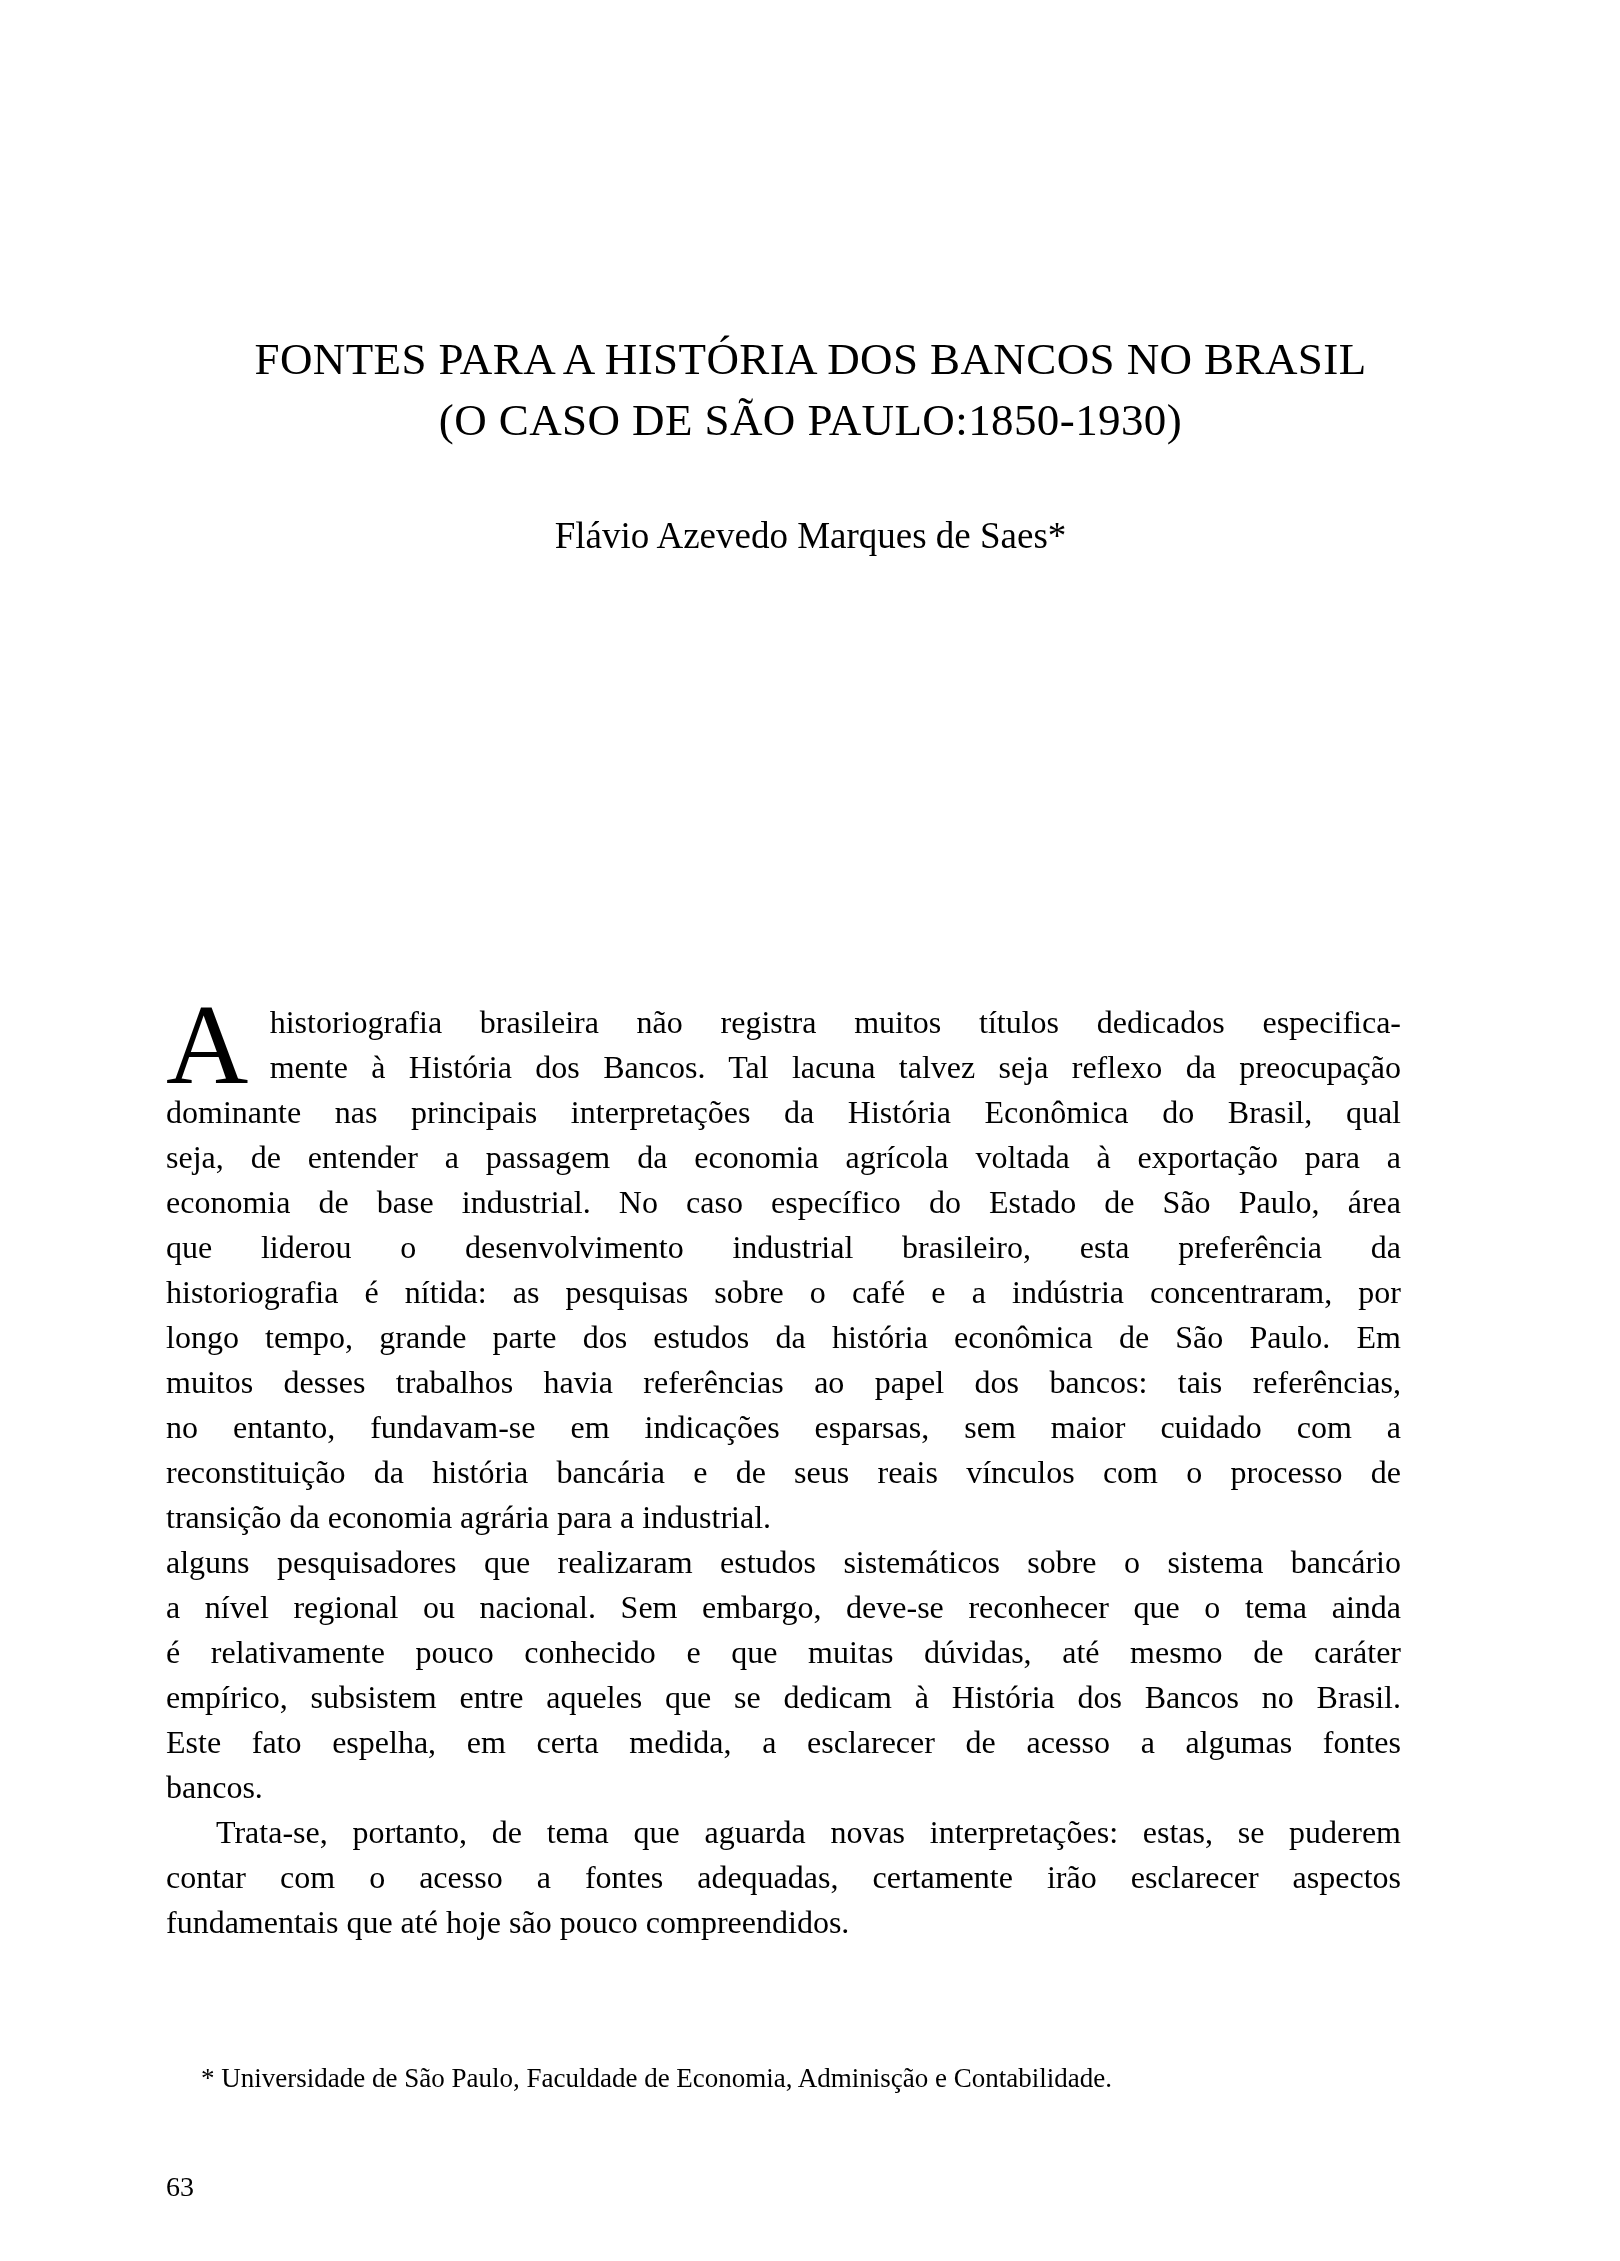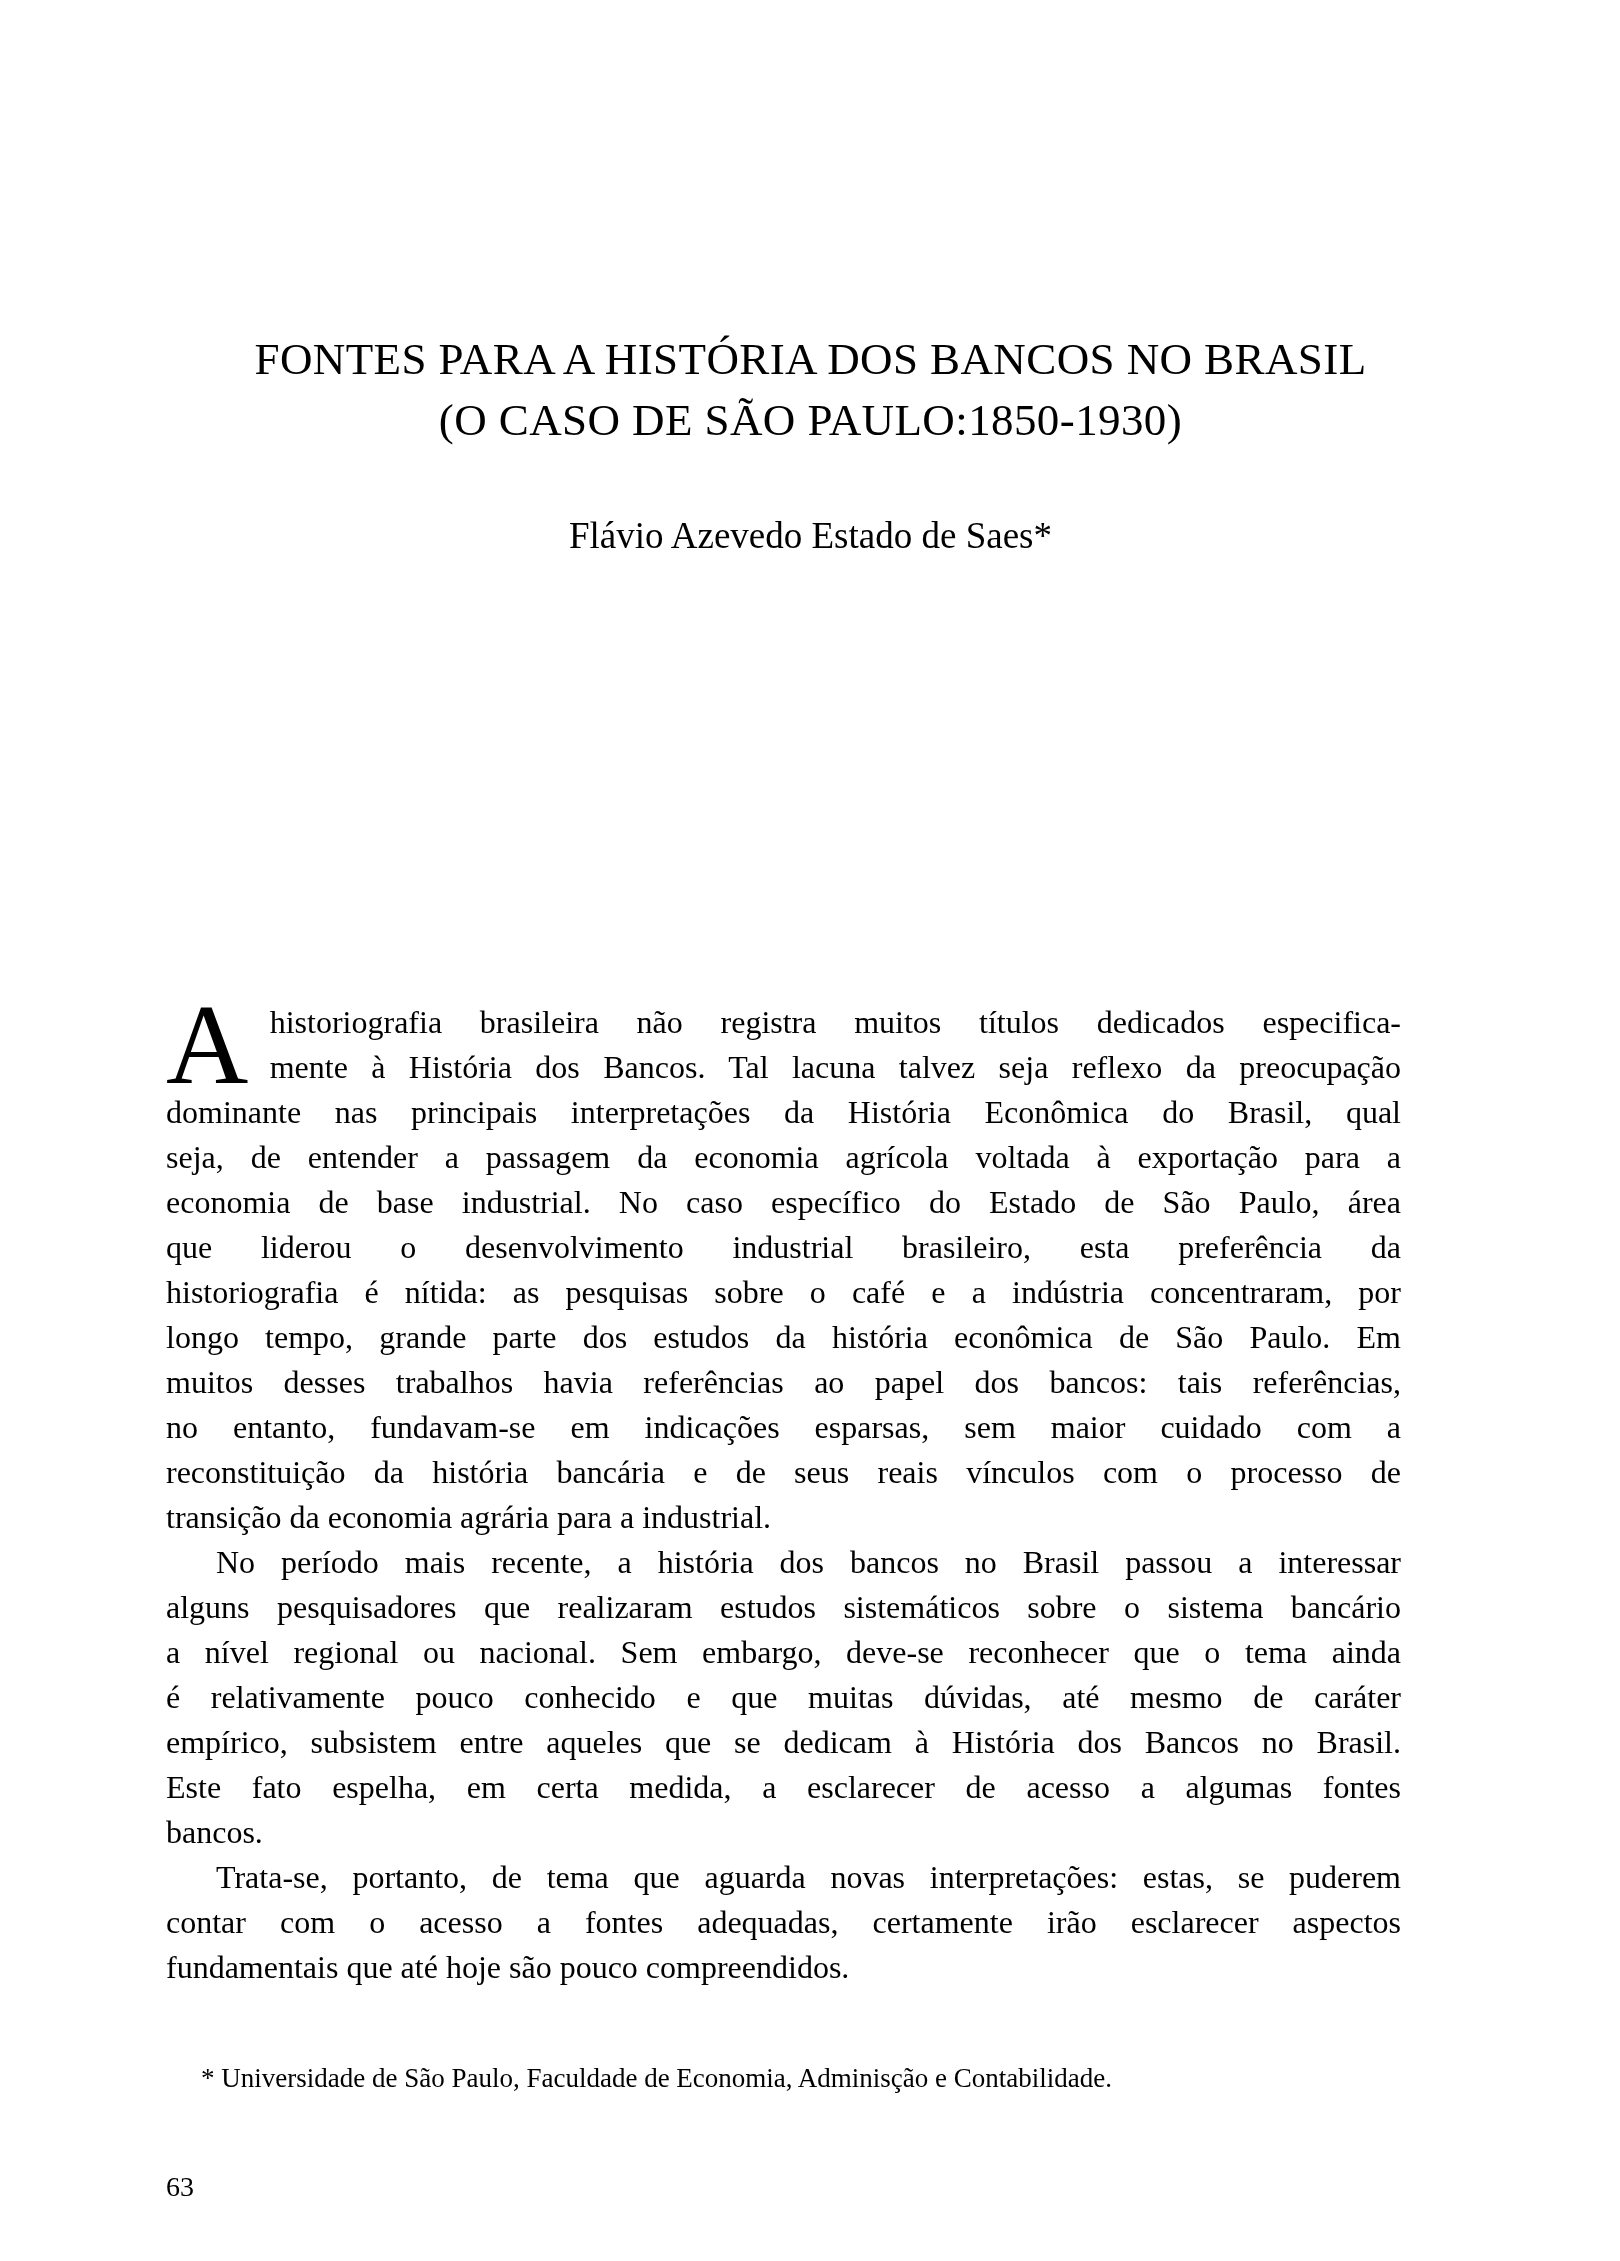--- a/index.html
+++ b/index.html
@@ -77,29 +77,28 @@
 </head>
 <body>
 
 <div class="page">
 
   <div class="title-block">
     <div class="title-line">FONTES PARA A HISTÓRIA DOS BANCOS NO BRASIL</div>
     <div class="title-line">(O CASO DE SÃO PAULO:1850-1930)</div>
   </div>
 
-  <div class="author">Flávio Azevedo Estado de Saes*</div>
+  <div class="author">Flávio Azevedo Marques de Saes*</div>
 
   <div class="body-block">
     <div class="para first">
       <span class="dropcap">A</span>
       <span><div class="line first">historiografia brasileira não registra muitos títulos dedicados especifica-</div><div class="line">mente à História dos Bancos. Tal lacuna talvez seja reflexo da preocupação</div><div class="line">dominante nas principais interpretações da História Econômica do Brasil, qual</div><div class="line">seja, de entender a passagem da economia agrícola voltada à exportação para a</div><div class="line">economia de base industrial. No caso específico do Estado de São Paulo, área</div><div class="line">que liderou o desenvolvimento industrial brasileiro, esta preferência da</div><div class="line">historiografia é nítida: as pesquisas sobre o café e a indústria concentraram, por</div><div class="line">longo tempo, grande parte dos estudos da história econômica de São Paulo. Em</div><div class="line">muitos desses trabalhos havia referências ao papel dos bancos: tais referências,</div><div class="line">no entanto, fundavam-se em indicações esparsas, sem maior cuidado com a</div><div class="line">reconstituição da história bancária e de seus reais vínculos com o processo de</div><div class="line last">transição da economia agrária para a industrial.</div></span>
     </div>
     <div class="para indented">
-        <div class="line first">No período mais recente, a história dos bancos no Brasil passou a interessar</div>
         <div class="line">alguns pesquisadores que realizaram estudos sistemáticos sobre o sistema bancário</div>
         <div class="line">a nível regional ou nacional. Sem embargo, deve-se reconhecer que o tema ainda</div>
         <div class="line">é relativamente pouco conhecido e que muitas dúvidas, até mesmo de caráter</div>
         <div class="line">empírico, subsistem entre aqueles que se dedicam à História dos Bancos no Brasil.</div>
         <div class="line">Este fato espelha, em certa medida, a esclarecer de acesso a algumas fontes</div>
         <div class="line last">bancos.</div>
       </div>
     <div class="para indented">
         <div class="line first">Trata-se, portanto, de tema que aguarda novas interpretações: estas, se puderem</div>
         <div class="line">contar com o acesso a fontes adequadas, certamente irão esclarecer aspectos</div>

